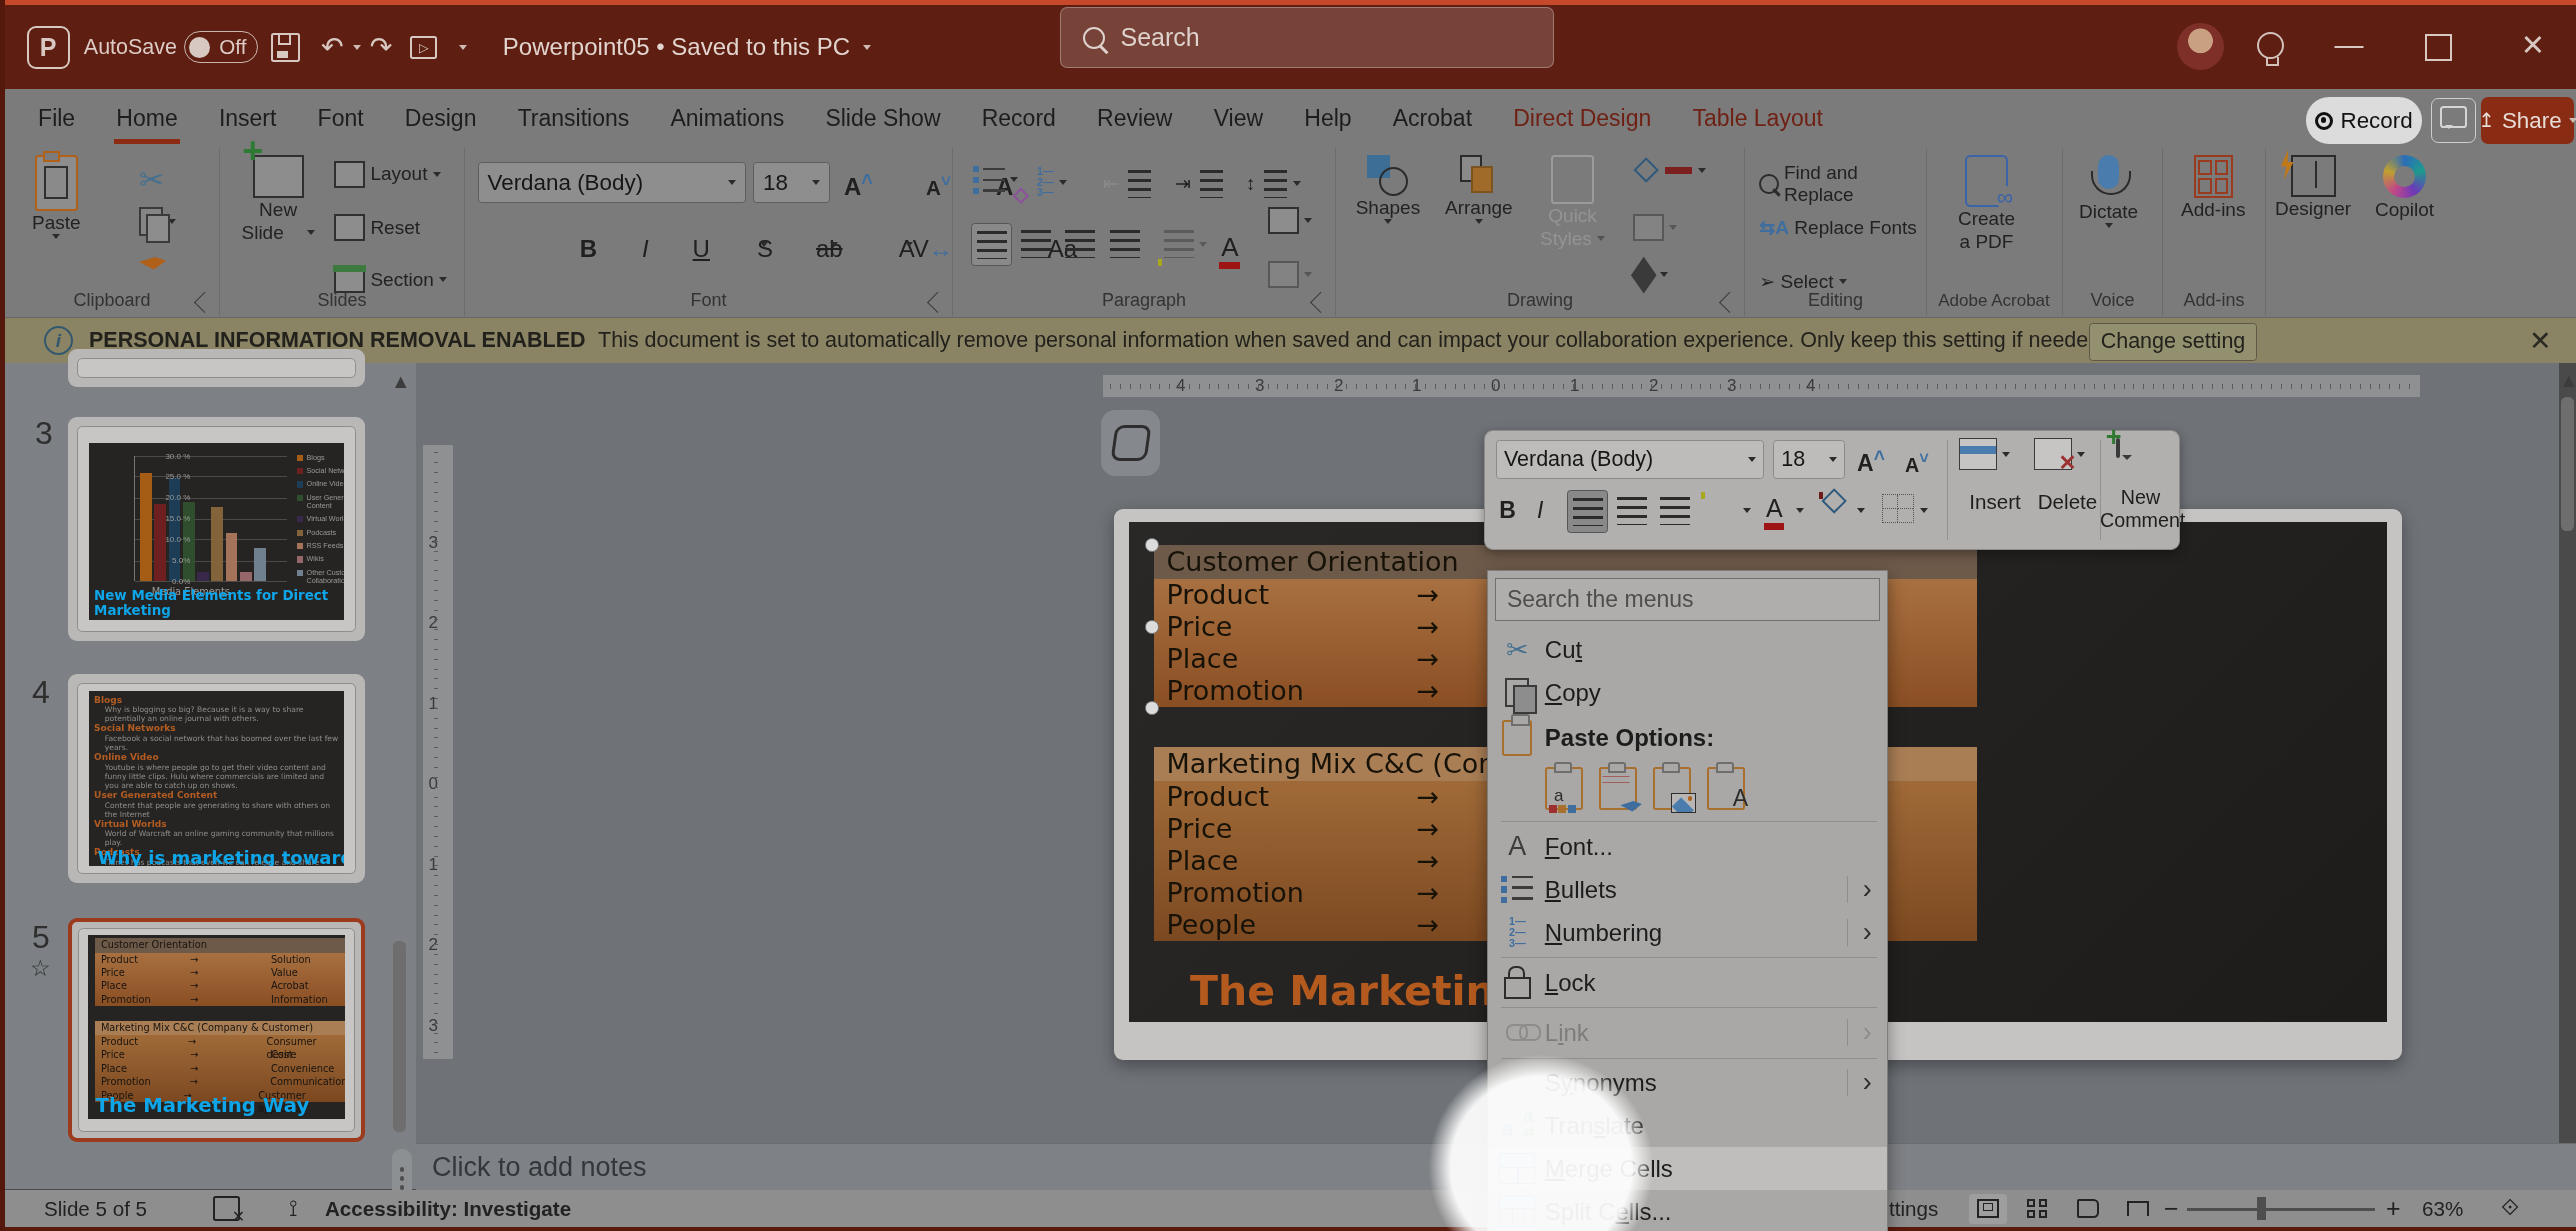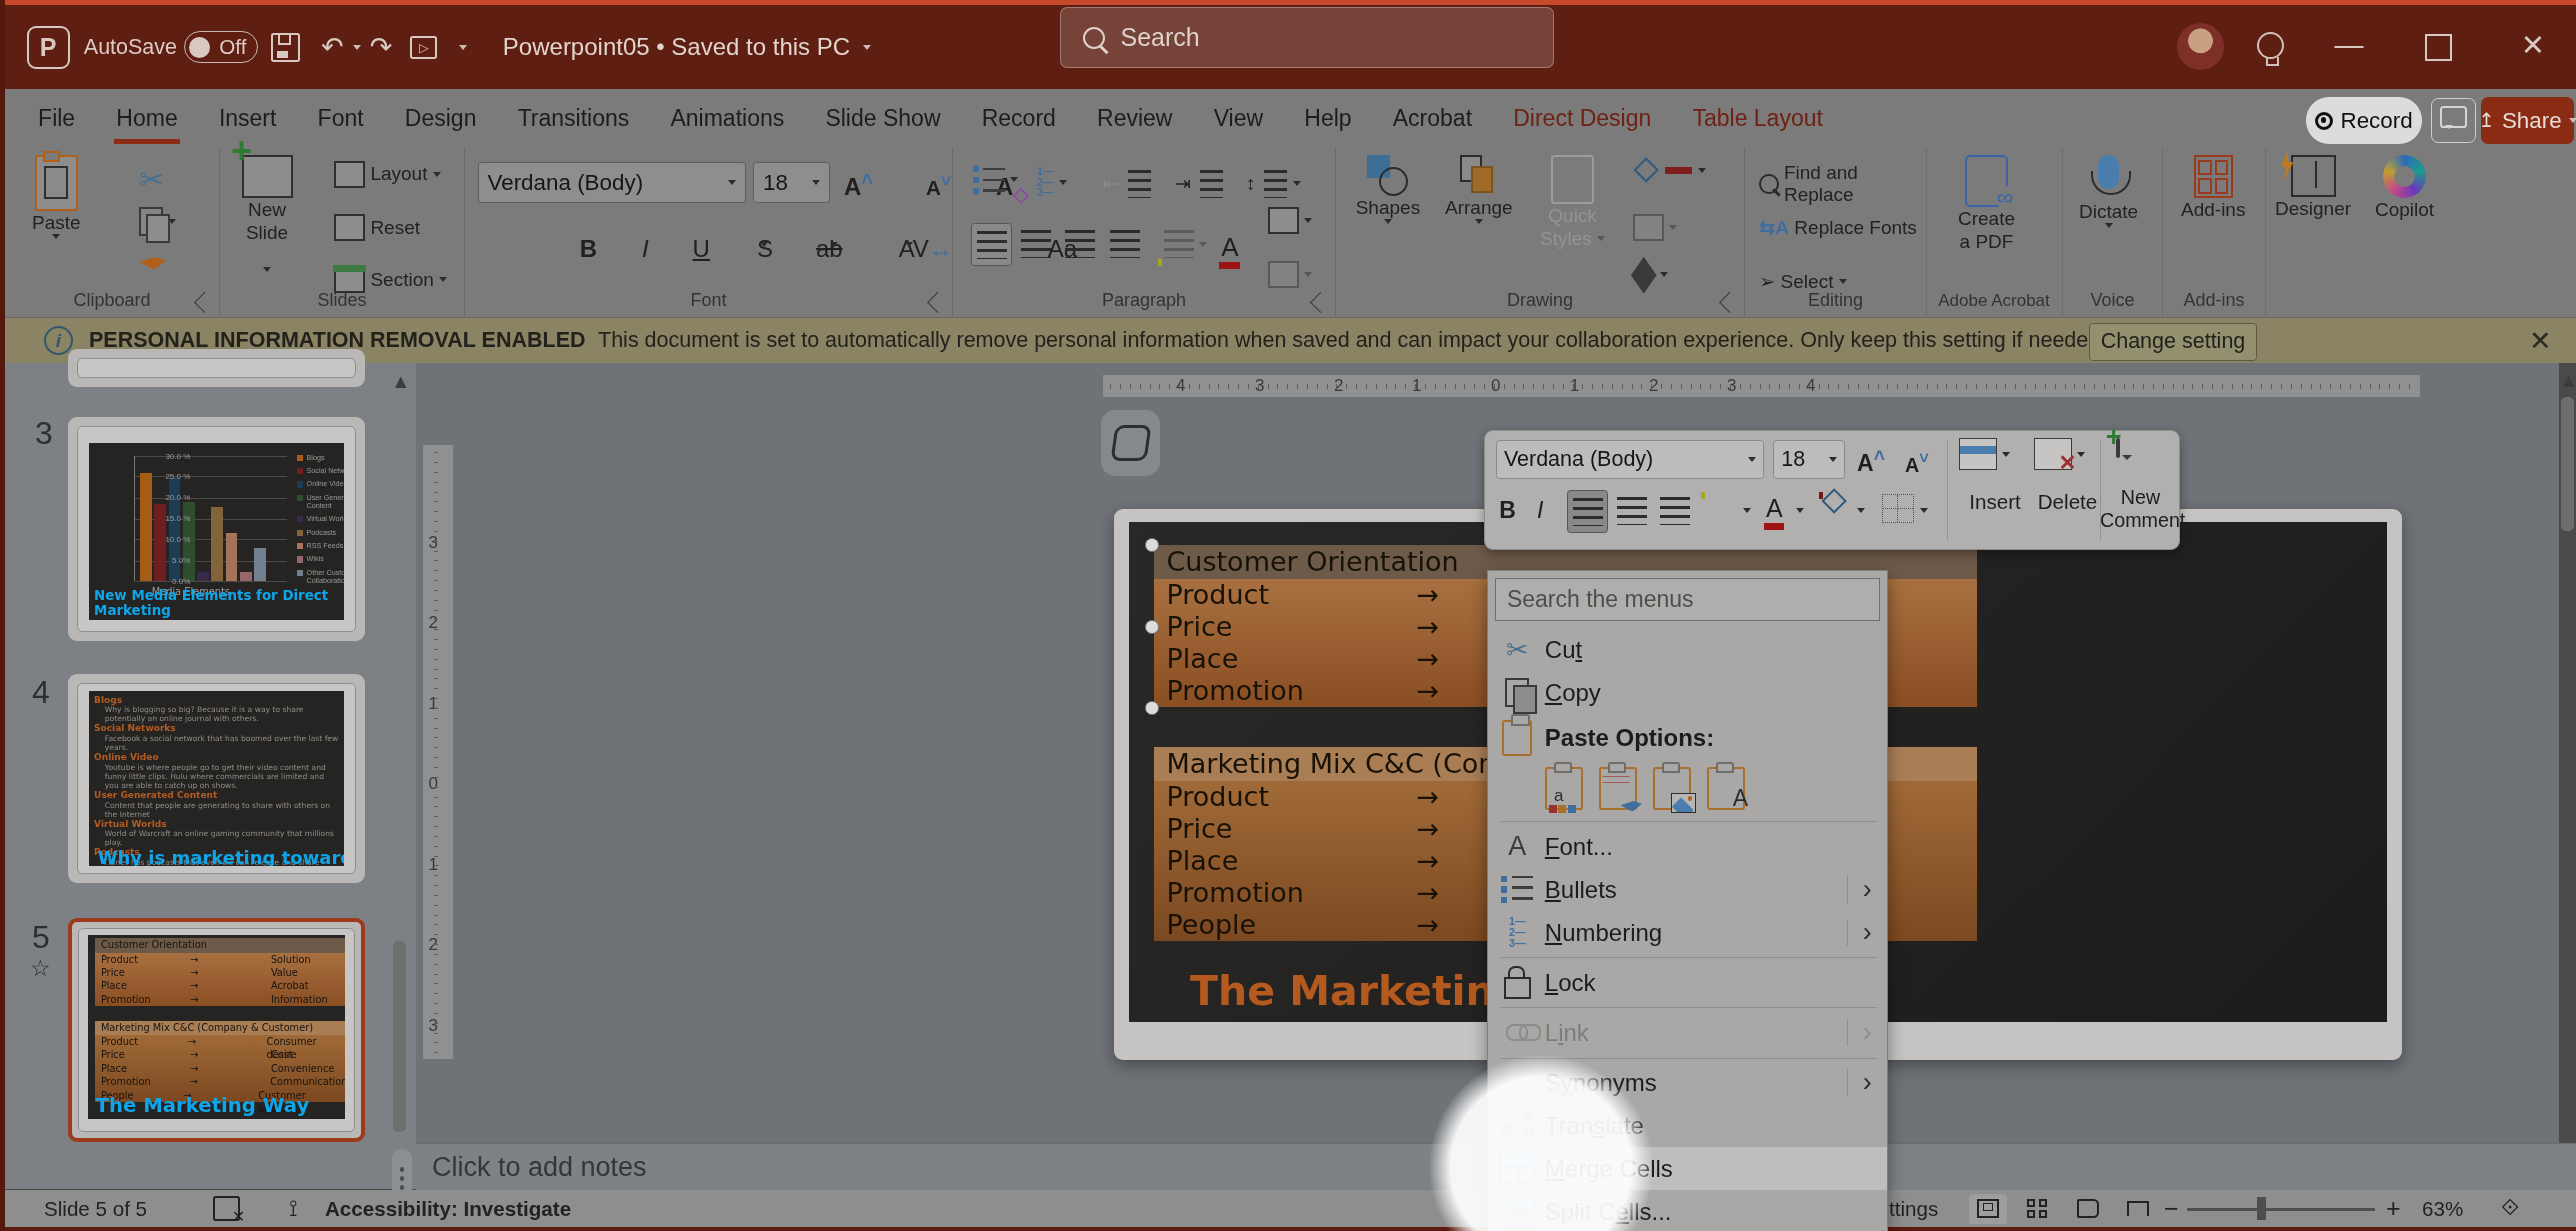--- a/index.html
+++ b/index.html
@@ -312,21 +312,21 @@
           <div class="brush"></div>
         </div>
       <div class="grp-label">Clipboard</div>
       <div class="launcher"></div>
     </div>
 
     <div class="grp" style="left:215px;width:245px;">
       <div class="bigbtn" style="left:21.5px;">
         <div class="newslide-ic"></div>
         <span>New</span>
-        <span style="display:flex;gap:23px;align-items:center;flex-direction:column;">
+        <span style="display:flex;gap:23px;align-items:center;">
             <span>Slide</span>
             <span class="car dark sm"></span>
           </span>
       </div>
       <div class="smbtn" style="left:114px;top:12.5px;">
           <div class="mini-ic"></div>
           <span>Layout</span>
           <span class="car dark sm"></span>
         </div>
       <div class="smbtn" style="left:114px;top:66px;">

